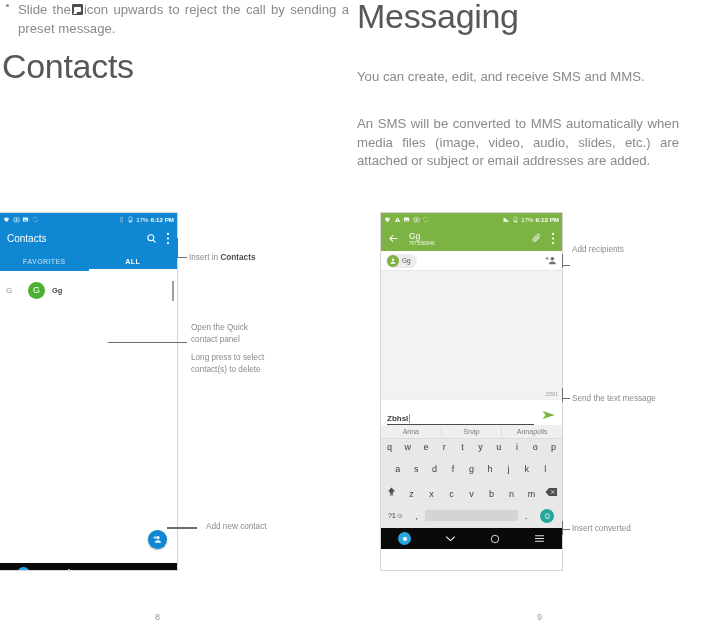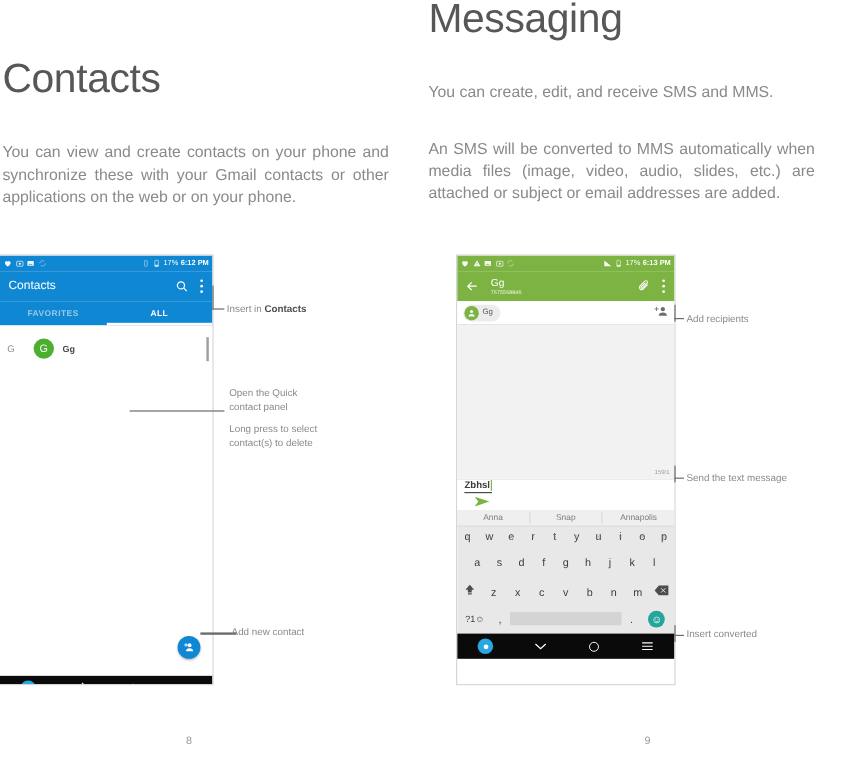--- a/index.html
+++ b/index.html
@@ -125,22 +125,22 @@
   .chip-av{
     width:12px;height:12px;border-radius:50%;background:#7cb342;
     display:flex;align-items:center;justify-content:center;
   }
   .chip-nm{font-size:6.5px;color:#5a5a5a;}
   .conv{background:#f2f2f2;height:128px;position:relative;}
   .counter{
     position:absolute;right:4px;bottom:2px;font-size:5px;color:#9b9b9b;
   }
   .inputbar{
-    height:25px;background:#fff;display:flex;align-items:flex-start;
-    padding:0 6px;border-top:1px solid #ededed;flex-direction:column;
+    height:25px;background:#fff;display:flex;align-items:flex-end;
+    padding:0 6px;border-top:1px solid #ededed;
   }
   .inputbar .txt{
     flex:1;font-size:8px;color:#3b3b3b;font-weight:700;
     border-bottom:1px solid #4a4a4a;padding-bottom:1px;display:flex;align-items:center;
   }
   .caret{display:inline-block;width:1px;height:9px;background:#7cb342;margin-left:1px;}
   .send-arrow{margin-left:8px;}
 
   
   .kb{background:#e8e8e8;padding:0 0 2px;}
@@ -198,24 +198,29 @@
   #pagenum-left{left:155px;}
   #pagenum-right{left:537px;}
 </style>
 </head>
 <body>
 
 <div class="page">
 
   <div class="col col-left">
 
+    <div class="bullet-row">
+      <span class="dot"></span>
+      <span class="bullet-text">
+        <span>Slide the</span><span class="inline-ico"></span><span>icon upwards to reject the call by sending a preset message.</span>
+      </span>
+    </div>
 
     <h1 class="section-title" id="title-contacts">Contacts</h1>
 
-    <p class="body" id="para-contacts">You can view and create contacts on your phone and synchronize these with your Gmail contacts or other applications on the web or on your phone.</p>
 
     <div class="phone" id="phone-left">
 
       <div class="statusbar blue">
         <span class="sb-left">
           <svg class="sb-ico" viewBox="0 0 24 24">
               <path fill="#fff" d="M12 21s-8-5.2-8-10.4A4.6 4.6 0 0 1 12 7a4.6 4.6 0 0 1 8 3.6C20 15.8 12 21 12 21z"></path>
             </svg>
           <svg class="sb-ico" viewBox="0 0 24 24">
               <rect x="3" y="6" width="18" height="14" rx="2" fill="none" stroke="#fff" stroke-width="2"></rect>
@@ -310,21 +315,21 @@
     <div class="callout" style="left:191px;top:322px;width:120px;">
       <div>Open the Quick</div>
       <div>contact panel</div>
     </div>
     <div class="callout" style="left:191px;top:352px;width:130px;">
       <div>Long press to select</div>
       <div>contact(s) to delete</div>
     </div>
 
     <div class="lead h" style="left:167px;top:527px;width:30px;height:1.6px;"></div>
-    <div class="callout" style="left:193px;top:521px;">Add new contact</div>
+    <div class="callout" style="left:206px;top:521px;">Add new contact</div>
 
     <div class="pagenum" id="pagenum-left">8</div>
   </div>
 
   <div class="col col-right">
 
     <h1 class="section-title" id="title-messaging">Messaging</h1>
 
     <p class="body" id="para-msg-2">An SMS will be converted to MMS automatically when media files (image, video, audio, slides, etc.) are attached or subject or email addresses are added.</p>
     <p class="body" id="para-msg-1">You can create, edit, and receive SMS and MMS.</p>
@@ -499,21 +504,21 @@
         <svg width="11" height="9" viewBox="0 0 20 16">
             <line x1="2" y1="3" x2="18" y2="3" stroke="#fff" stroke-width="1.6"></line>
             <line x1="2" y1="8" x2="18" y2="8" stroke="#fff" stroke-width="1.6"></line>
             <line x1="2" y1="13" x2="18" y2="13" stroke="#fff" stroke-width="1.6"></line>
           </svg>
       </div>
     </div>
 
     <div class="lead v" style="left:208px;top:254px;height:14px;"></div>
     <div class="lead h" style="left:208px;top:265px;width:8px;"></div>
-    <div class="callout" style="left:218px;top:260px;">Add recipients</div>
+    <div class="callout" style="left:218px;top:244px;">Add recipients</div>
 
     <div class="lead v" style="left:208px;top:388px;height:14px;"></div>
     <div class="lead h" style="left:208px;top:398px;width:8px;"></div>
     <div class="callout" style="left:218px;top:393px;">Send the text message</div>
 
     <div class="lead v" style="left:208px;top:521px;height:14px;"></div>
     <div class="lead h" style="left:208px;top:529px;width:8px;"></div>
     <div class="callout" style="left:218px;top:523px;">Insert converted</div>
 
     <div class="pagenum" id="pagenum-right" style="left:183px">9</div>

